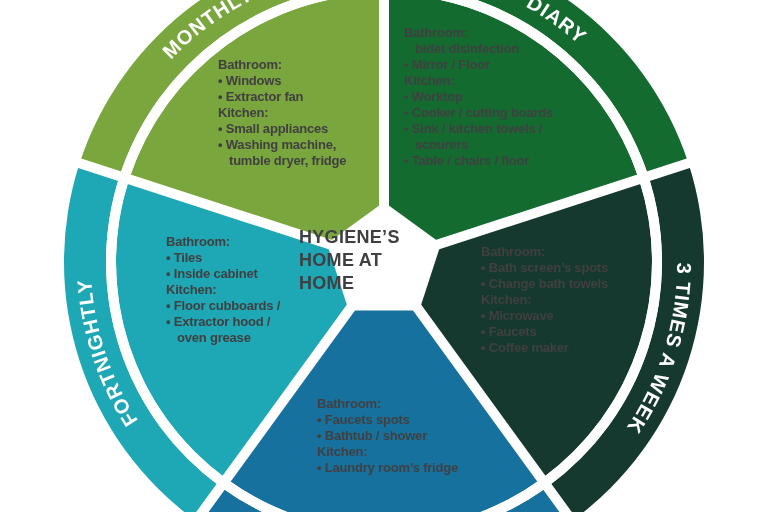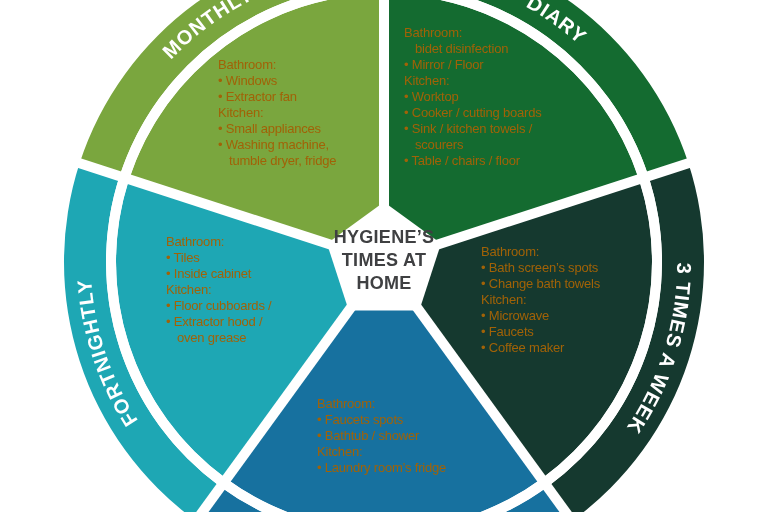--- a/index.html
+++ b/index.html
@@ -2,24 +2,24 @@
 <html><head>
 <meta charset="utf-8">
 <style>
   html,body{margin:0;padding:0;background:#ffffff}
   .stage{position:relative;width:768px;height:512px;overflow:hidden;background:#fff;
          font-family:"Liberation Sans",sans-serif}
   .stage svg{position:absolute;left:0;top:0}
   #wheel-svg text{font-family:"Liberation Sans",sans-serif;font-weight:bold;font-size:20px;
                   letter-spacing:1px;fill:#ffffff}
   #wedge-texts{position:absolute;left:0;top:0;width:768px;height:512px;pointer-events:none}
-  .wedge-text{position:absolute;color:#a16207;font-weight:normal;font-size:13px;line-height:16px;
+  .wedge-text{position:absolute;color:#404040;font-weight:bold;font-size:13px;line-height:16px;
               letter-spacing:-0.2px;white-space:nowrap}
   .wedge-text .c{padding-left:11px}
-  .center-title{position:absolute;left:299px;top:226px;width:170px;text-align:center;
+  .center-title{position:absolute;left:299px;top:226px;width:170px;
                 color:#3F4042;font-weight:bold;font-size:18px;line-height:23px;letter-spacing:0.3px}
 </style>
 </head>
 <body>
 
 <div class="stage">
   <svg id="wheel-svg" width="768" height="512" viewBox="0 0 768 512">
       <path d="M 384 262 L 384.00 -6.00 A 268 268 0 0 1 638.88 179.18 Z" fill="#146B30"></path>
       <path d="M 384.00 -16.00 A 278 278 0 0 1 648.39 176.09 L 688.34 163.11 A 320 320 0 0 0 384.00 -58.00 Z" fill="#146B30"></path>
       <path d="M 384 262 L 638.88 179.18 A 268 268 0 0 1 541.53 478.82 Z" fill="#15392F"></path>
@@ -87,16 +87,16 @@
         <div class="b">• Windows</div>
         <div class="b">• Extractor fan</div>
         <div class="h">Kitchen:</div>
         <div class="b">• Small appliances</div>
         <div class="b">• Washing machine,</div>
         <div class="c">tumble dryer, fridge</div>
       </div>
     </div>
   <div class="center-title">
     <div>HYGIENE’S</div>
-    <div>TIMES AT</div>
+    <div>HOME AT</div>
     <div>HOME</div>
   </div>
 </div>
 
 </body></html>

